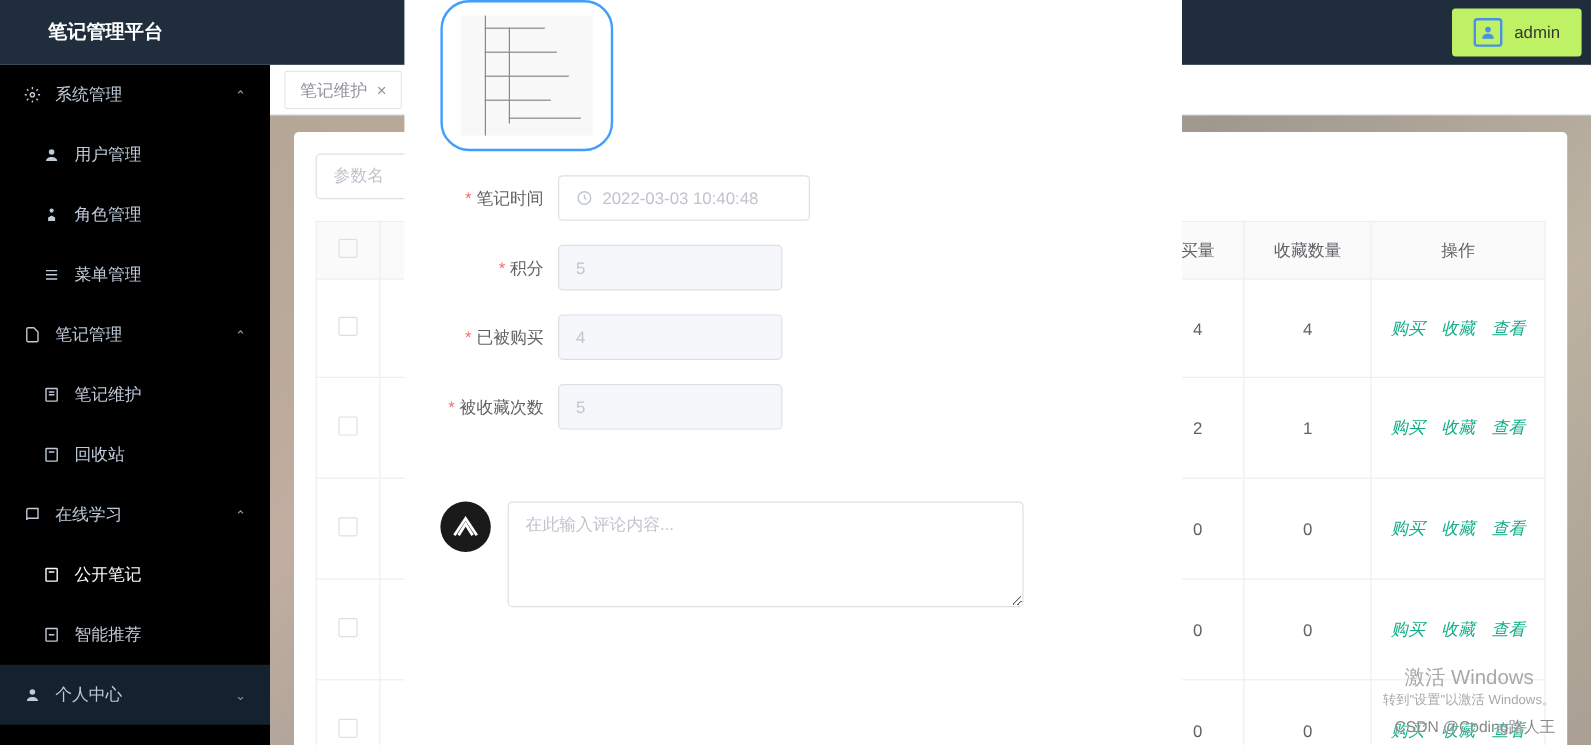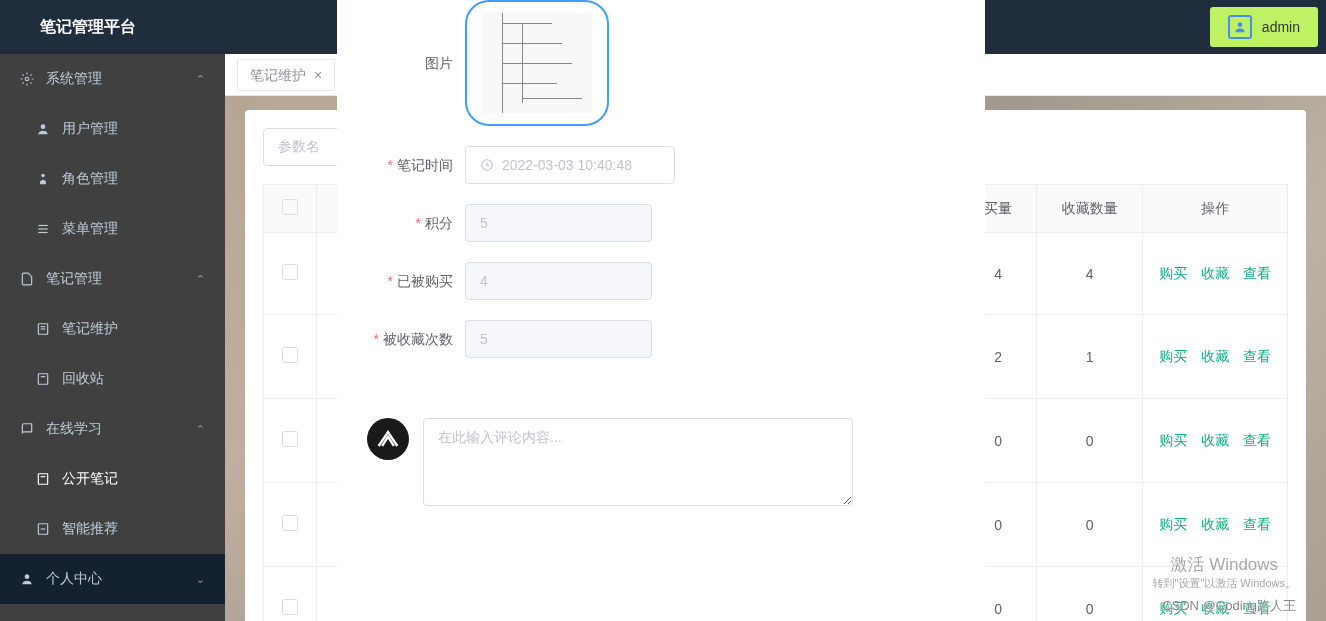--- a/index.html
+++ b/index.html
@@ -5,21 +5,21 @@
     * { margin: 0; padding: 0; box-sizing: border-box; }
     body { font-family: "Microsoft YaHei", Arial, sans-serif; font-size: 14px; color: #606266; background: #f0f0f0; width: 1326px; height: 621px; overflow: hidden; position: relative; }
     
     .header { height: 54px; background: #1f2d3d; display: flex; align-items: center; justify-content: space-between; position: relative; z-index: 10; }
     .logo { color: #fff; font-size: 16px; font-weight: bold; padding-left: 40px; width: 225px; }
     .header-right { display: flex; align-items: center; gap: 10px; background: #bef264; height: 40px; padding: 0 18px; margin-right: 8px; border-radius: 3px; }
     .avatar-box { width: 24px; height: 24px; border: 2px solid #4a8fe7; border-radius: 3px; display: flex; align-items: center; justify-content: center; color: #4a8fe7; }
     .avatar-box svg { width: 14px; height: 14px; }
     .username { color: #333; }
     
-    .sidebar { position: absolute; left: 0; top: 54px; bottom: 0; width: 225px; background: #404040; overflow-y: auto; z-index: 5; }
+    .sidebar { position: absolute; left: 0; top: 54px; bottom: 0; width: 225px; background: #000000; overflow-y: auto; z-index: 5; }
     .menu-group { border-bottom: 0px solid #2a3a4d; }
     .menu-title { height: 50px; display: flex; align-items: center; padding: 0 20px; color: #bfcbd9; cursor: pointer; }
     .menu-title .icon { width: 16px; margin-right: 10px; display: flex; align-items: center; }
     .menu-title .label { flex: 1; }
     .menu-title .arrow { font-size: 11px; color: #909399; }
     .submenu-item { height: 50px; display: flex; align-items: center; padding-left: 36px; color: #bfcbd9; cursor: pointer; }
     .submenu-item .icon { width: 16px; margin-right: 10px; display: flex; align-items: center; }
     .submenu-item.active { color: #fff; }
     .personal { background: #14212e; }
     
@@ -31,21 +31,21 @@
     
     .content-card { position: absolute; left: 20px; right: 20px; top: 56px; background: #fff; border-radius: 4px; padding: 18px; z-index: 2; }
     .search-row { margin-bottom: 18px; }
     .search-input { width: 200px; height: 38px; border: 1px solid #dcdfe6; border-radius: 4px; padding: 0 14px; color: #c0c4cc; display: flex; align-items: center; }
     
     .table { width: 100%; border-collapse: collapse; }
     .table th, .table td { border: 1px solid #ebeef5; padding: 14px 0; text-align: center; color: #606266; }
     .table th { background: #fafafa; font-weight: normal; }
     .table th:first-child, .table td:first-child { width: 55px; }
     .checkbox { width: 16px; height: 16px; border: 1px solid #dcdfe6; border-radius: 2px; display: inline-block; }
-    .table .actions { color: #13ad87; }
+    .table .actions { color: #13ad87; font-style: italic; }
     .table .actions span { margin: 0 5px; cursor: pointer; }
     
     .modal { position: absolute; top: 0; left: 337px; width: 648px; bottom: 0; background: #fff; z-index: 100; padding: 0 30px; overflow: hidden; }
     .form-row { display: flex; margin-bottom: 20px; align-items: flex-start; }
     .form-label { width: 98px; text-align: right; padding-right: 12px; line-height: 38px; color: #606266; }
     .form-label .req { color: #f56c6c; margin-right: 4px; }
     .form-control { flex: 1; }
     .form-input { width: 187px; height: 38px; border: 1px solid #dcdfe6; border-radius: 4px; background: #f5f7fa; padding: 0 14px; color: #c0c4cc; display: flex; align-items: center; gap: 8px; }
     .form-input.white { background: #fff; cursor: not-allowed; }
     .form-input svg { width: 14px; height: 14px; }
@@ -275,21 +275,20 @@
       <span>查看</span>
     </td>
           </tr>
         </tbody>
     </table>
   </div>
 </div>
 
 <div class="modal">
   <div class="form-row" style="align-items:center">
-    <div class="form-label"><span>图片</span></div>
     <div class="form-control">
       <div class="img-preview">
         <div class="img-content">
           <div class="img-line" style="left:20px;top:0;width:1px;height:100%"></div>
           <div class="img-line" style="left:40px;top:10px;width:1px;height:80%"></div>
           <div class="img-line" style="left:20px;top:10px;width:50px;height:1px"></div>
           <div class="img-line" style="left:20px;top:30px;width:60px;height:1px"></div>
           <div class="img-line" style="left:20px;top:50px;width:70px;height:1px"></div>
           <div class="img-line" style="left:20px;top:70px;width:55px;height:1px"></div>
           <div class="img-line" style="left:40px;top:85px;width:60px;height:1px"></div>

